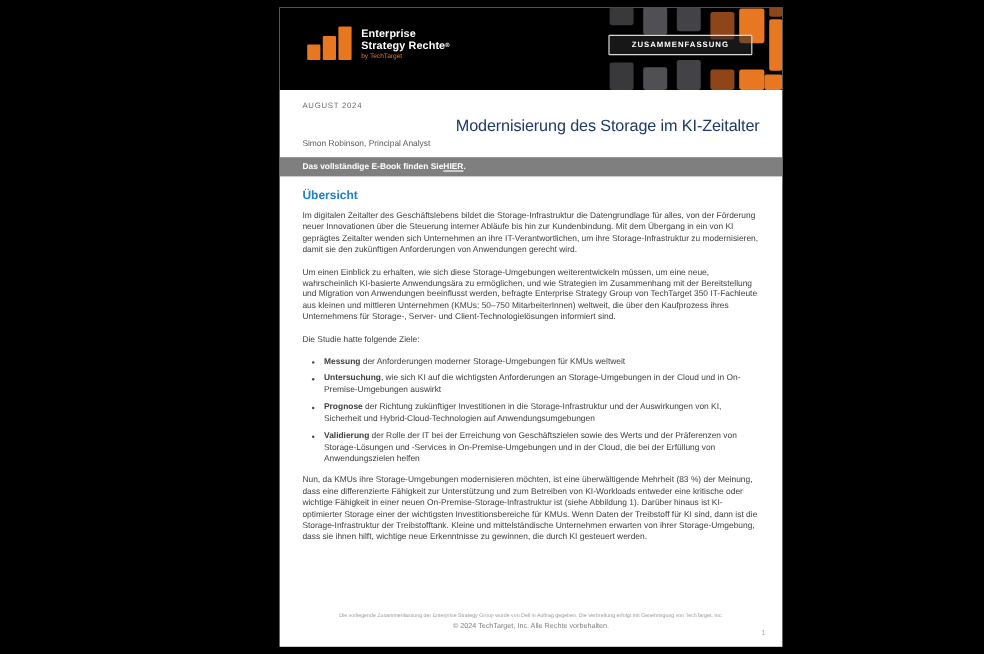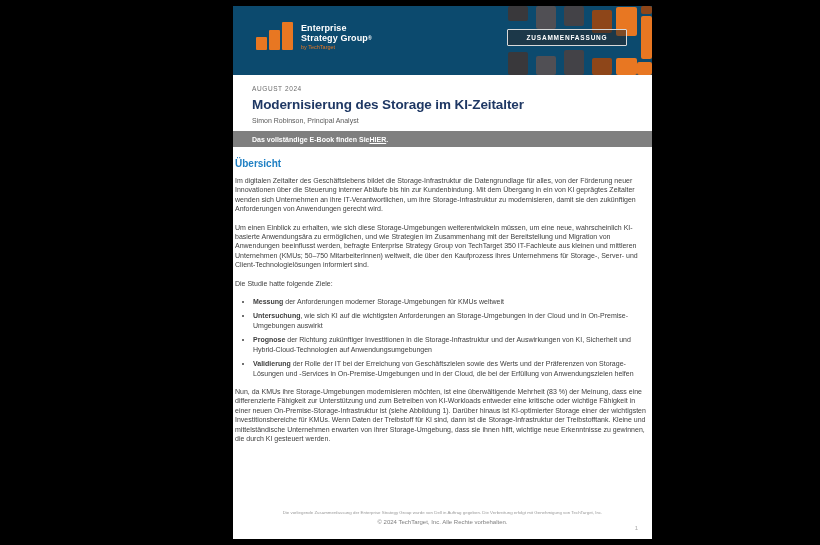--- a/index.html
+++ b/index.html
@@ -6,21 +6,21 @@
   body{
     width:820px;height:545px;background:#000;position:relative;overflow:hidden;
     font-family:"Liberation Sans", sans-serif;
   }
   .doc-page{
     position:absolute;left:233px;top:6px;width:419px;height:533px;
     background:#ffffff;overflow:hidden;
   }
   
   .header-band{
-    position:relative;width:100%;height:69px;background:#0c4a6e;overflow:hidden;
+    position:relative;width:100%;height:69px;background:#000000;overflow:hidden;
   }
   .deco{position:absolute;border-radius:2px;}
   .logo{position:absolute;left:23px;top:16px;display:flex;align-items:flex-end;}
   .logo-bars{display:flex;align-items:flex-end;gap:2px;height:28px;}
   .logo-bars i{display:block;width:11px;background:#e87722;border-radius:1px;}
   .logo-bars i.b1{height:13px;}
   .logo-bars i.b2{height:20px;}
   .logo-bars i.b3{height:28px;}
   .logo-text{margin-left:8px;color:#fff;}
   .logo-line{font-size:9px;font-weight:bold;line-height:10px;letter-spacing:.1px;}
@@ -29,30 +29,30 @@
   .badge{
     position:absolute;left:274px;top:23px;width:120px;height:17px;
     border:1px solid #d9d9d9;box-sizing:border-box;border-radius:1px;
     display:flex;align-items:center;justify-content:center;
     color:#ffffff;font-size:6.5px;font-weight:bold;letter-spacing:.8px;
     background:rgba(42,41,43,.55);
   }
   
   .meta{padding:10px 19px 0 19px;}
   .doc-date{font-size:6.5px;color:#6b6b6b;letter-spacing:.6px;}
-  .doc-title{font-size:13.5px;font-weight:bold;color:#1f3864;margin-top:5px;letter-spacing:-.1px;}
+  .doc-title{font-size:13.5px;font-weight:normal;color:#1f3864;margin-top:5px;letter-spacing:-.1px;text-align:right;}
   .doc-author{font-size:7px;color:#595959;margin-top:5px;}
   .ebook-banner{
     margin-top:7px;height:16px;background:#7f7f7f;
     display:flex;align-items:center;padding-left:19px;
     color:#ffffff;font-size:7px;font-weight:bold;
   }
   .ebook-banner a{color:#ffffff;text-decoration:underline;cursor:pointer;}
   
-  .content{padding:0 2px;}
+  .content{padding:0 19px;}
   .section-heading{font-size:10px;font-weight:bold;color:#2080c4;margin:11px 0 7px 0;}
   .para{font-size:7px;line-height:9.4px;color:#404040;margin:0 0 9px 0;}
   ul.goals{margin:0 0 9px 0;padding:0 0 0 18px;}
   ul.goals li{
     font-size:7px;line-height:9.4px;color:#404040;margin-bottom:5px;
   }
   ul.goals li b{color:#404040;}
   
   .footer{position:absolute;left:0;bottom:0;width:100%;}
   .disclaimer{font-size:4.4px;color:#9a9a9a;text-align:center;padding:0 24px;}
@@ -84,21 +84,21 @@
     </div>
 
     <div class="logo">
       <span class="logo-bars">
         <i class="b1"></i>
           <i class="b2"></i>
           <i class="b3"></i>
       </span>
       <span class="logo-text">
         <div class="logo-line">Enterprise</div>
-        <div class="logo-line"><span>Strategy Group</span><span class="tm">®</span></div>
+        <div class="logo-line"><span>Strategy Rechte</span><span class="tm">®</span></div>
         <div class="logo-by">by TechTarget</div>
       </span>
     </div>
 
     <div class="badge">ZUSAMMENFASSUNG</div>
   </div>
 
   <div class="meta">
     <div class="doc-date">AUGUST 2024</div>
     <div class="doc-title">Modernisierung des Storage im KI-Zeitalter</div>

